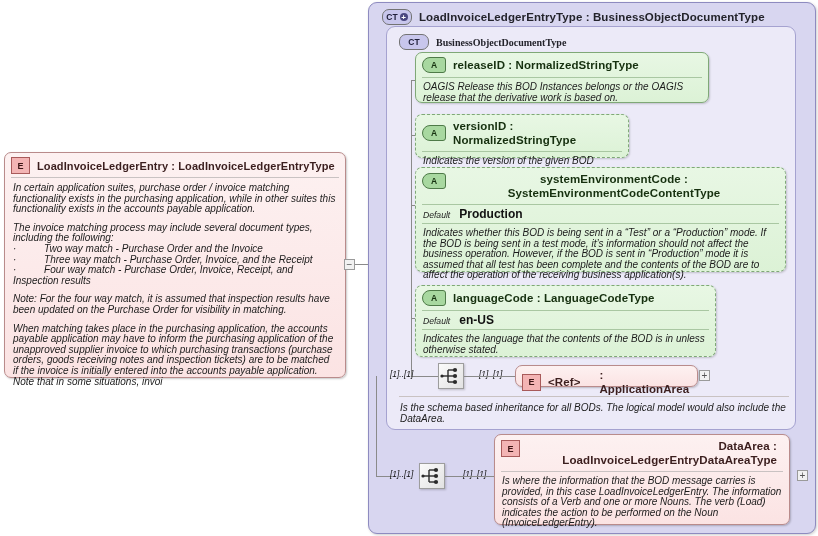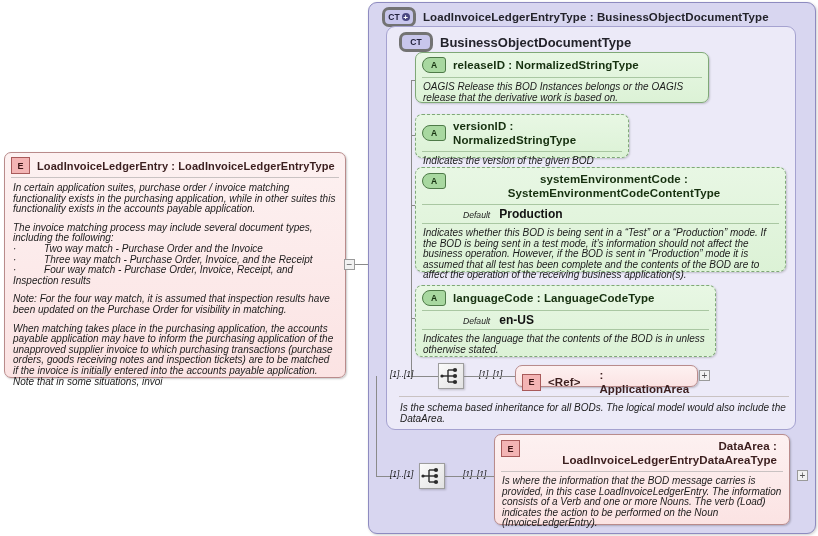--- a/index.html
+++ b/index.html
@@ -75,21 +75,21 @@
     width: 22px; height: 14px;
     background: #a8d8a0;
     border: 1px solid #4e7a48;
     border-radius: 8px 3px 3px 8px;
     color: #173311;
     font-size: 8.5px;
   }
   .badge-ct {
     min-width: 22px; height: 14px;
     background: #c8c6ec;
-    border: 3px solid #737373;
+    border: 1px solid #737373;
     border-radius: 7px;
     color: #20203a;
     font-size: 8.5px;
     padding: 0 3px;
     gap: 2px;
   }
   .badge-ct .plusdot {
     width: 8px; height: 8px;
     border-radius: 50%;
     background: #4b4880;
@@ -141,33 +141,33 @@
     border: 1px solid #8e8bc0;
     border-radius: 9px;
     box-shadow: 1px 1px 3px rgba(0,0,0,.20);
   }
   .ct-inner {
     background: #eceaf8;
     border: 1px solid #a5a2d0;
     border-radius: 9px;
   }
   .ct-hdr-title {
-    font-size: 13px;
+    font-size: 10px;
     font-weight: bold;
     color: #23232b;
+    font-family: Liberation Serif, serif;
   }
 
   
   .defrow {
     display: flex;
     align-items: baseline;
     gap: 9px;
     padding: 2px 7px 2px 7px;
     font-size: 8.6px;
-    margin-left: 40px;
   }
   .defrow .dlabel { font-style: italic; color: #222; }
   .defrow .dval { font-weight: bold; color: #111; font-size: 12px; }
 
   
   .line {
     position: absolute;
     background: #8a8a8a;
   }
   .line.h { height: 1px; }

